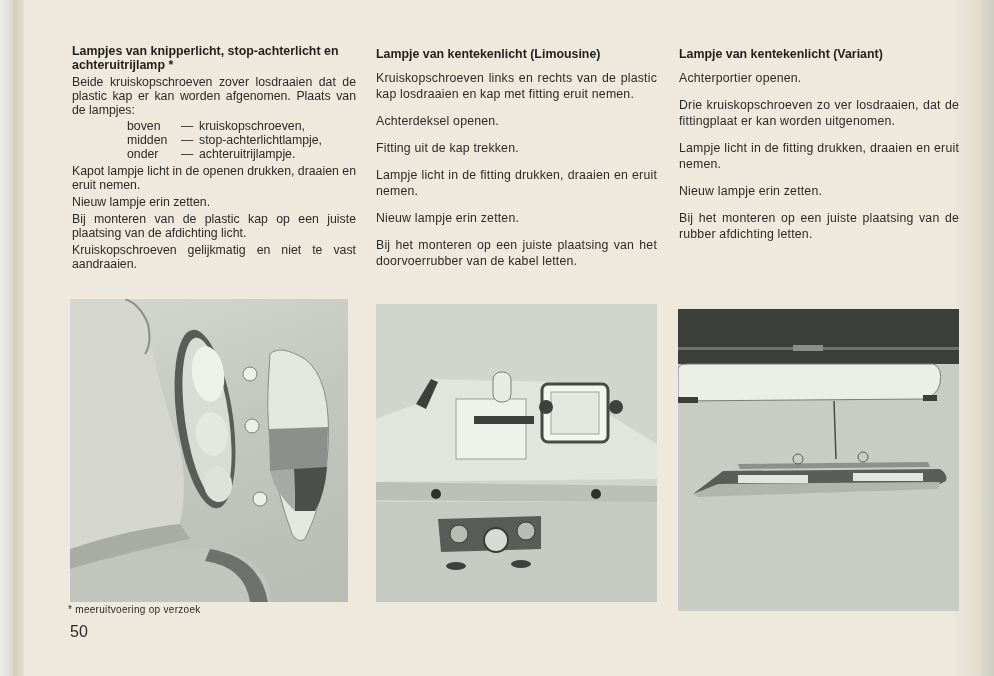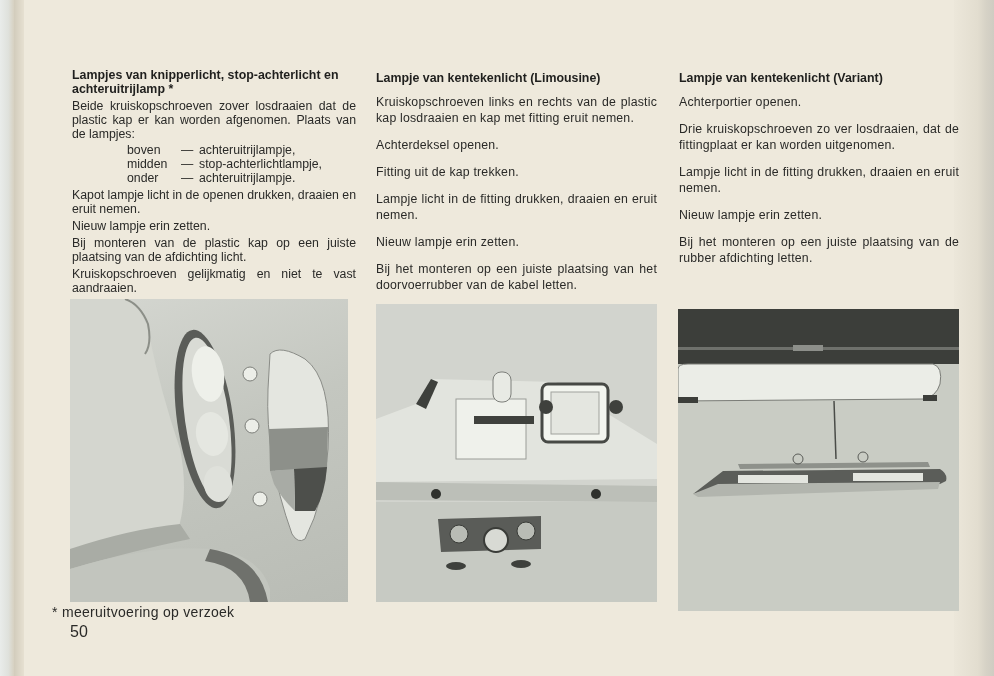--- a/index.html
+++ b/index.html
@@ -6,21 +6,21 @@
   body {
     width:994px; height:676px; position:relative; overflow:hidden;
     background:#ece7da;
     font-family:"Liberation Sans", sans-serif; color:#2a2a28;
   }
   .left-edge { position:absolute; left:0; top:0; width:14px; height:676px; background:linear-gradient(90deg,#e9ecea 0%,#dfe1dc 60%,#d7d1c1 100%); }
   .gutter { position:absolute; left:14px; top:0; width:10px; height:676px; background:linear-gradient(90deg,#d2ccbc,#e6e0d1); }
   .right-edge { position:absolute; right:0; top:0; width:40px; height:676px; background:linear-gradient(90deg,#ece7da 0%,#e2ddcf 60%,#d6d2c6 80%,#cfccc2 100%); }
   .page { position:absolute; left:24px; top:0; right:40px; bottom:0; background:#eee9dc; }
 
-  .col { position:absolute; font-size:12.3px; line-height:14px;margin-top:24px; }
+  .col { position:absolute; font-size:12.3px; line-height:14px; }
   .col h2 { font-size:12.4px; font-weight:bold; margin:0; line-height:14px; color:#1f1f1d; }
   .col p { margin:0; text-align:justify; }
   #col1 { left:72px; top:44px; width:284px; }
   #col2 { left:376px; top:47px; width:281px; }
   #col3 { left:679px; top:47px; width:280px; }
 
   #col1 p { margin-top:3px; }
   #col1 .intro { margin-top:3px; }
   .lamp-list { margin:2px 0 0 55px; }
   .lamp-row { display:flex; }
@@ -30,39 +30,39 @@
   #col2 h2, #col3 h2 { margin-bottom:9px; }
   #col2 p, #col3 p { margin-bottom:11px; line-height:16px; letter-spacing:0.2px; }
   #col2 p:last-child, #col3 p:last-child { margin-bottom:0; }
 
   .photo { position:absolute; overflow:hidden; background:#c9ccc6; }
   #photo1 { left:70px; top:299px; width:278px; height:303px; background:linear-gradient(160deg,#d5d7d1 0%,#c4c7c0 45%,#b9bcb5 100%); }
   #photo2 { left:376px; top:304px; width:281px; height:298px; background:#cfd1cb; }
   #photo3 { left:678px; top:309px; width:281px; height:302px; background:#c8cbc3; }
   .photo svg { position:absolute; left:0; top:0; width:100%; height:100%; }
 
-  .footnote { position:absolute; left:52px; top:604px; font-size:14px; letter-spacing:0.3px; }
+  .footnote { position:absolute; left:68px; top:604px; font-size:10px; letter-spacing:0.3px; }
   .page-number { position:absolute; left:70px; top:623px; font-size:16px; }
 </style>
 </head>
 <body>
 
 <div class="left-edge"></div>
 <div class="page"></div>
 <div class="gutter"></div>
 <div class="right-edge"></div>
 
 <div class="col" id="col1">
   <h2>Lampjes van knipperlicht, stop-achterlicht en achteruitrijlamp *</h2>
   <p class="intro">Beide kruiskopschroeven zover losdraaien dat de plastic kap er kan worden afgenomen. Plaats van de lampjes:</p>
   <div class="lamp-list">
     <div class="lamp-row">
       <span class="pos">boven</span>
       <span class="dash">—</span>
-      <span>achteruitrijlampje,</span>
+      <span>kruiskopschroeven,</span>
     </div>
     <div class="lamp-row">
       <span class="pos">midden</span>
       <span class="dash">—</span>
       <span>stop-achterlichtlampje,</span>
     </div>
     <div class="lamp-row">
       <span class="pos">onder</span>
       <span class="dash">—</span>
       <span>achteruitrijlampje.</span>

